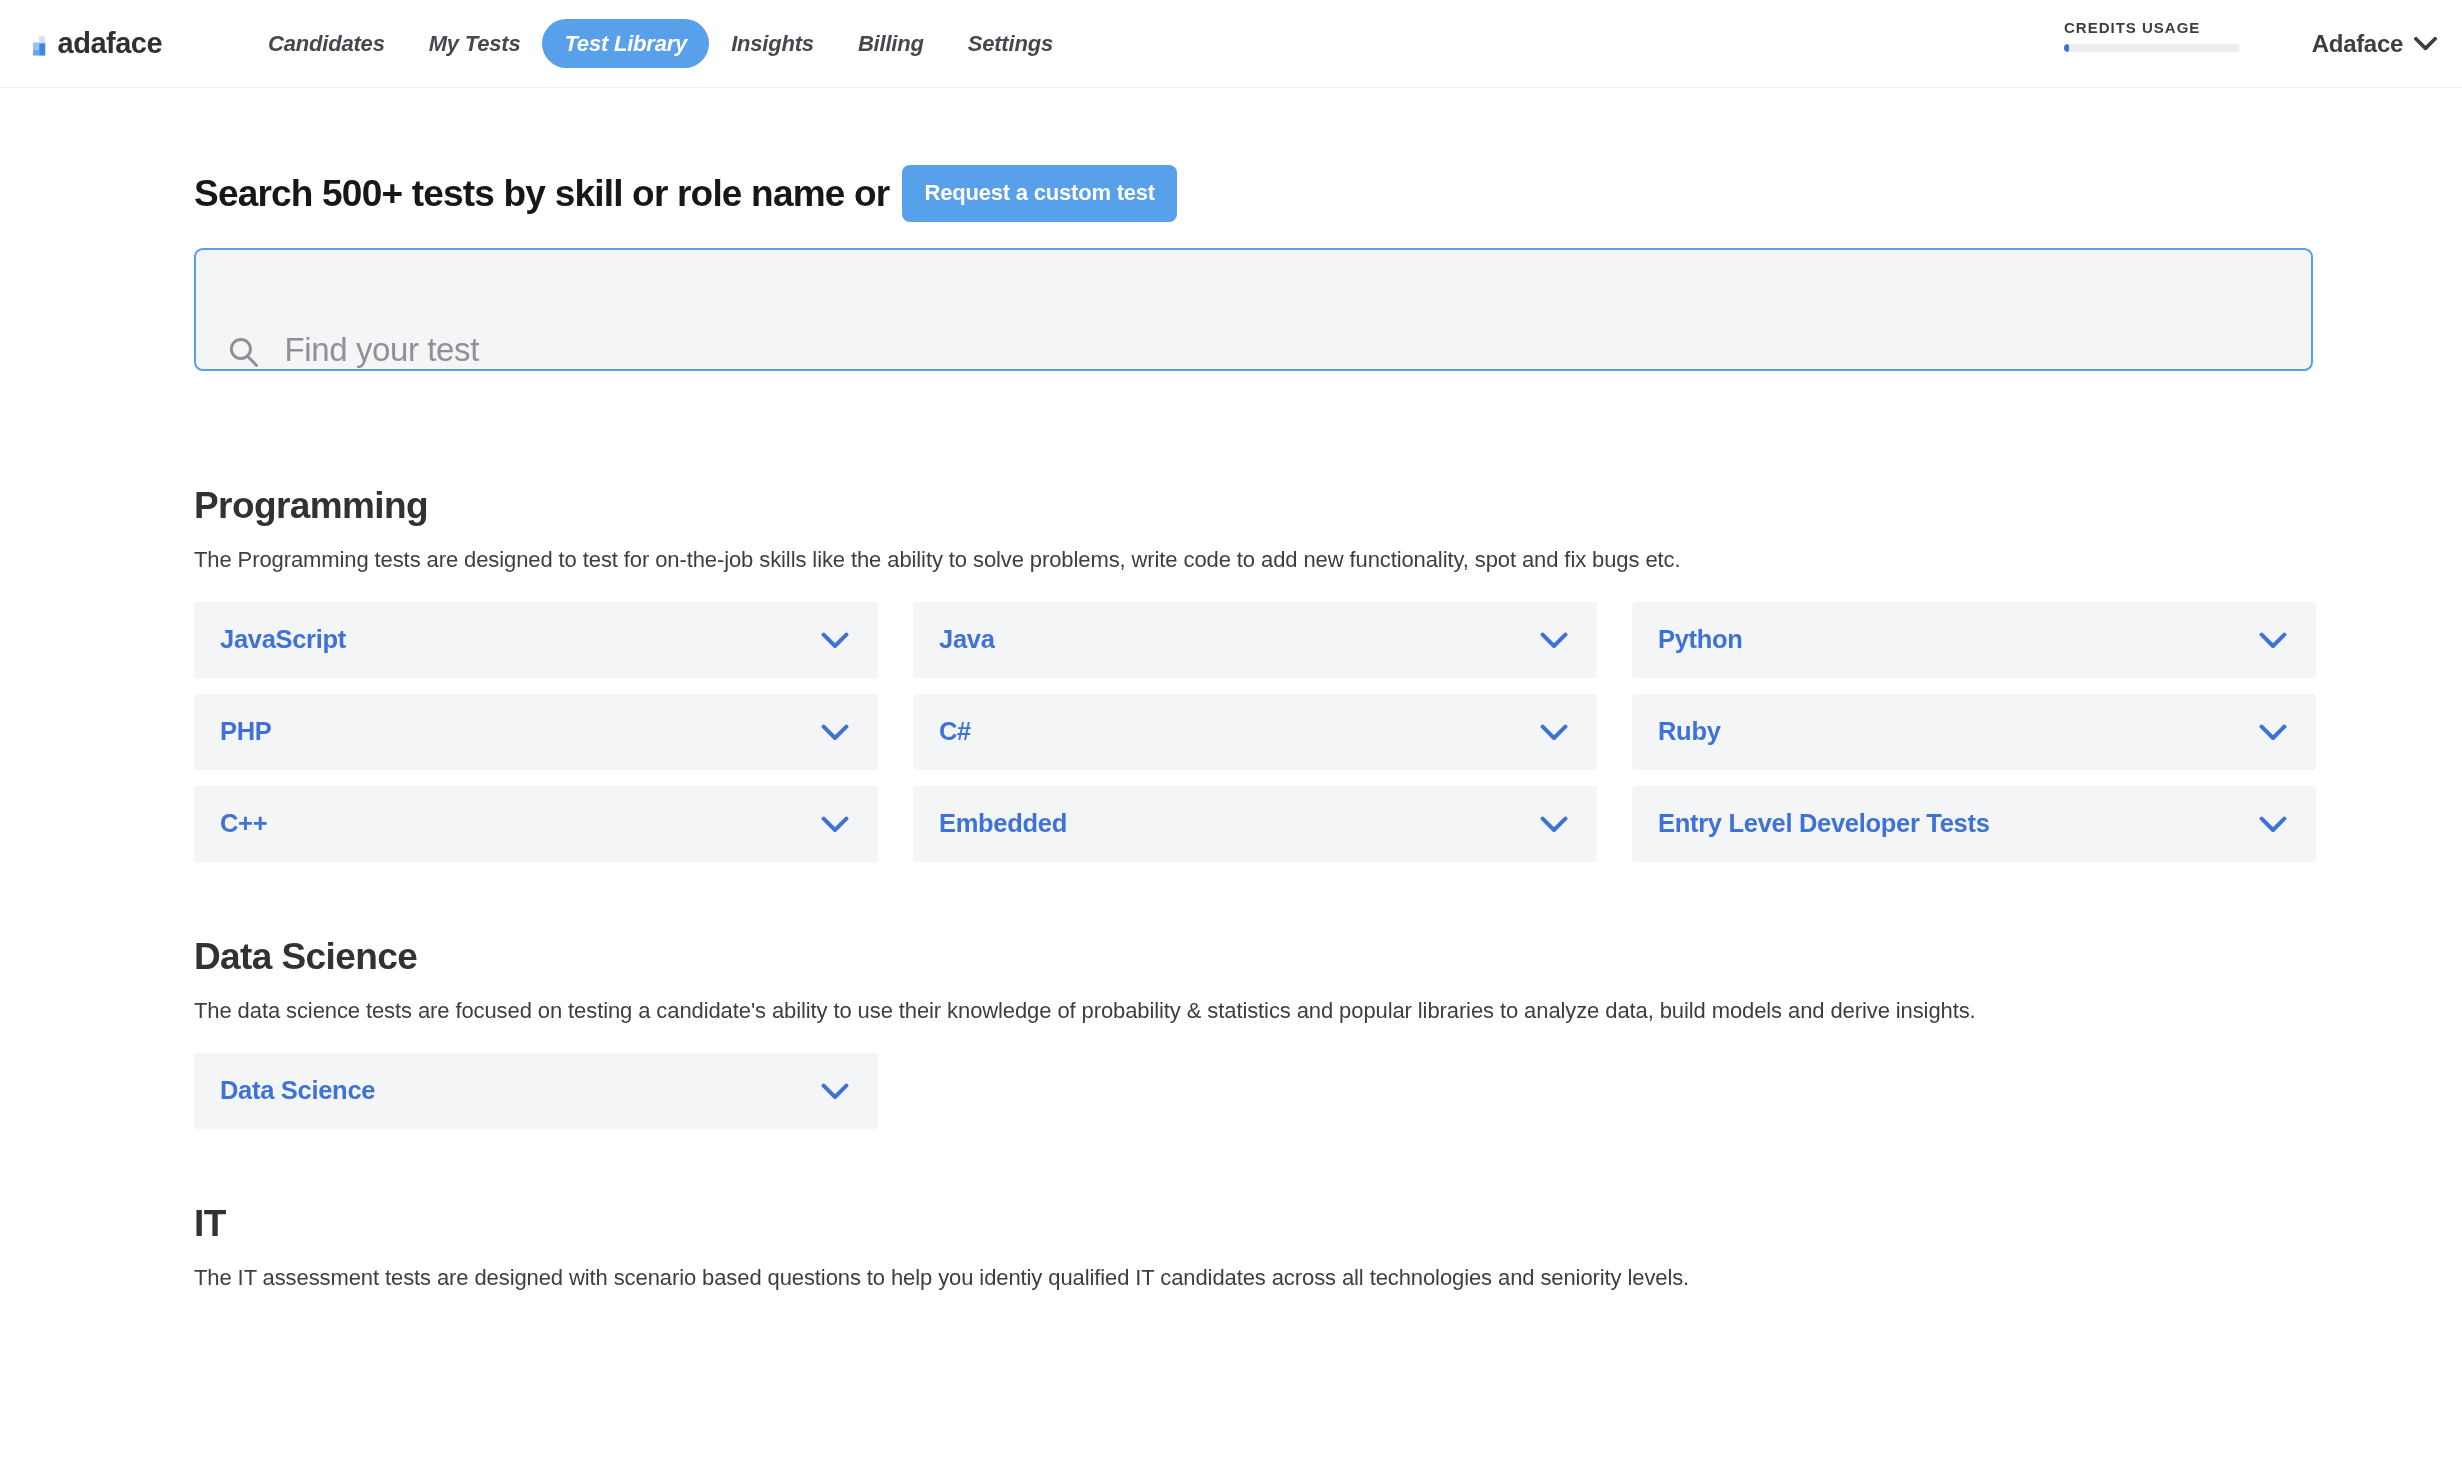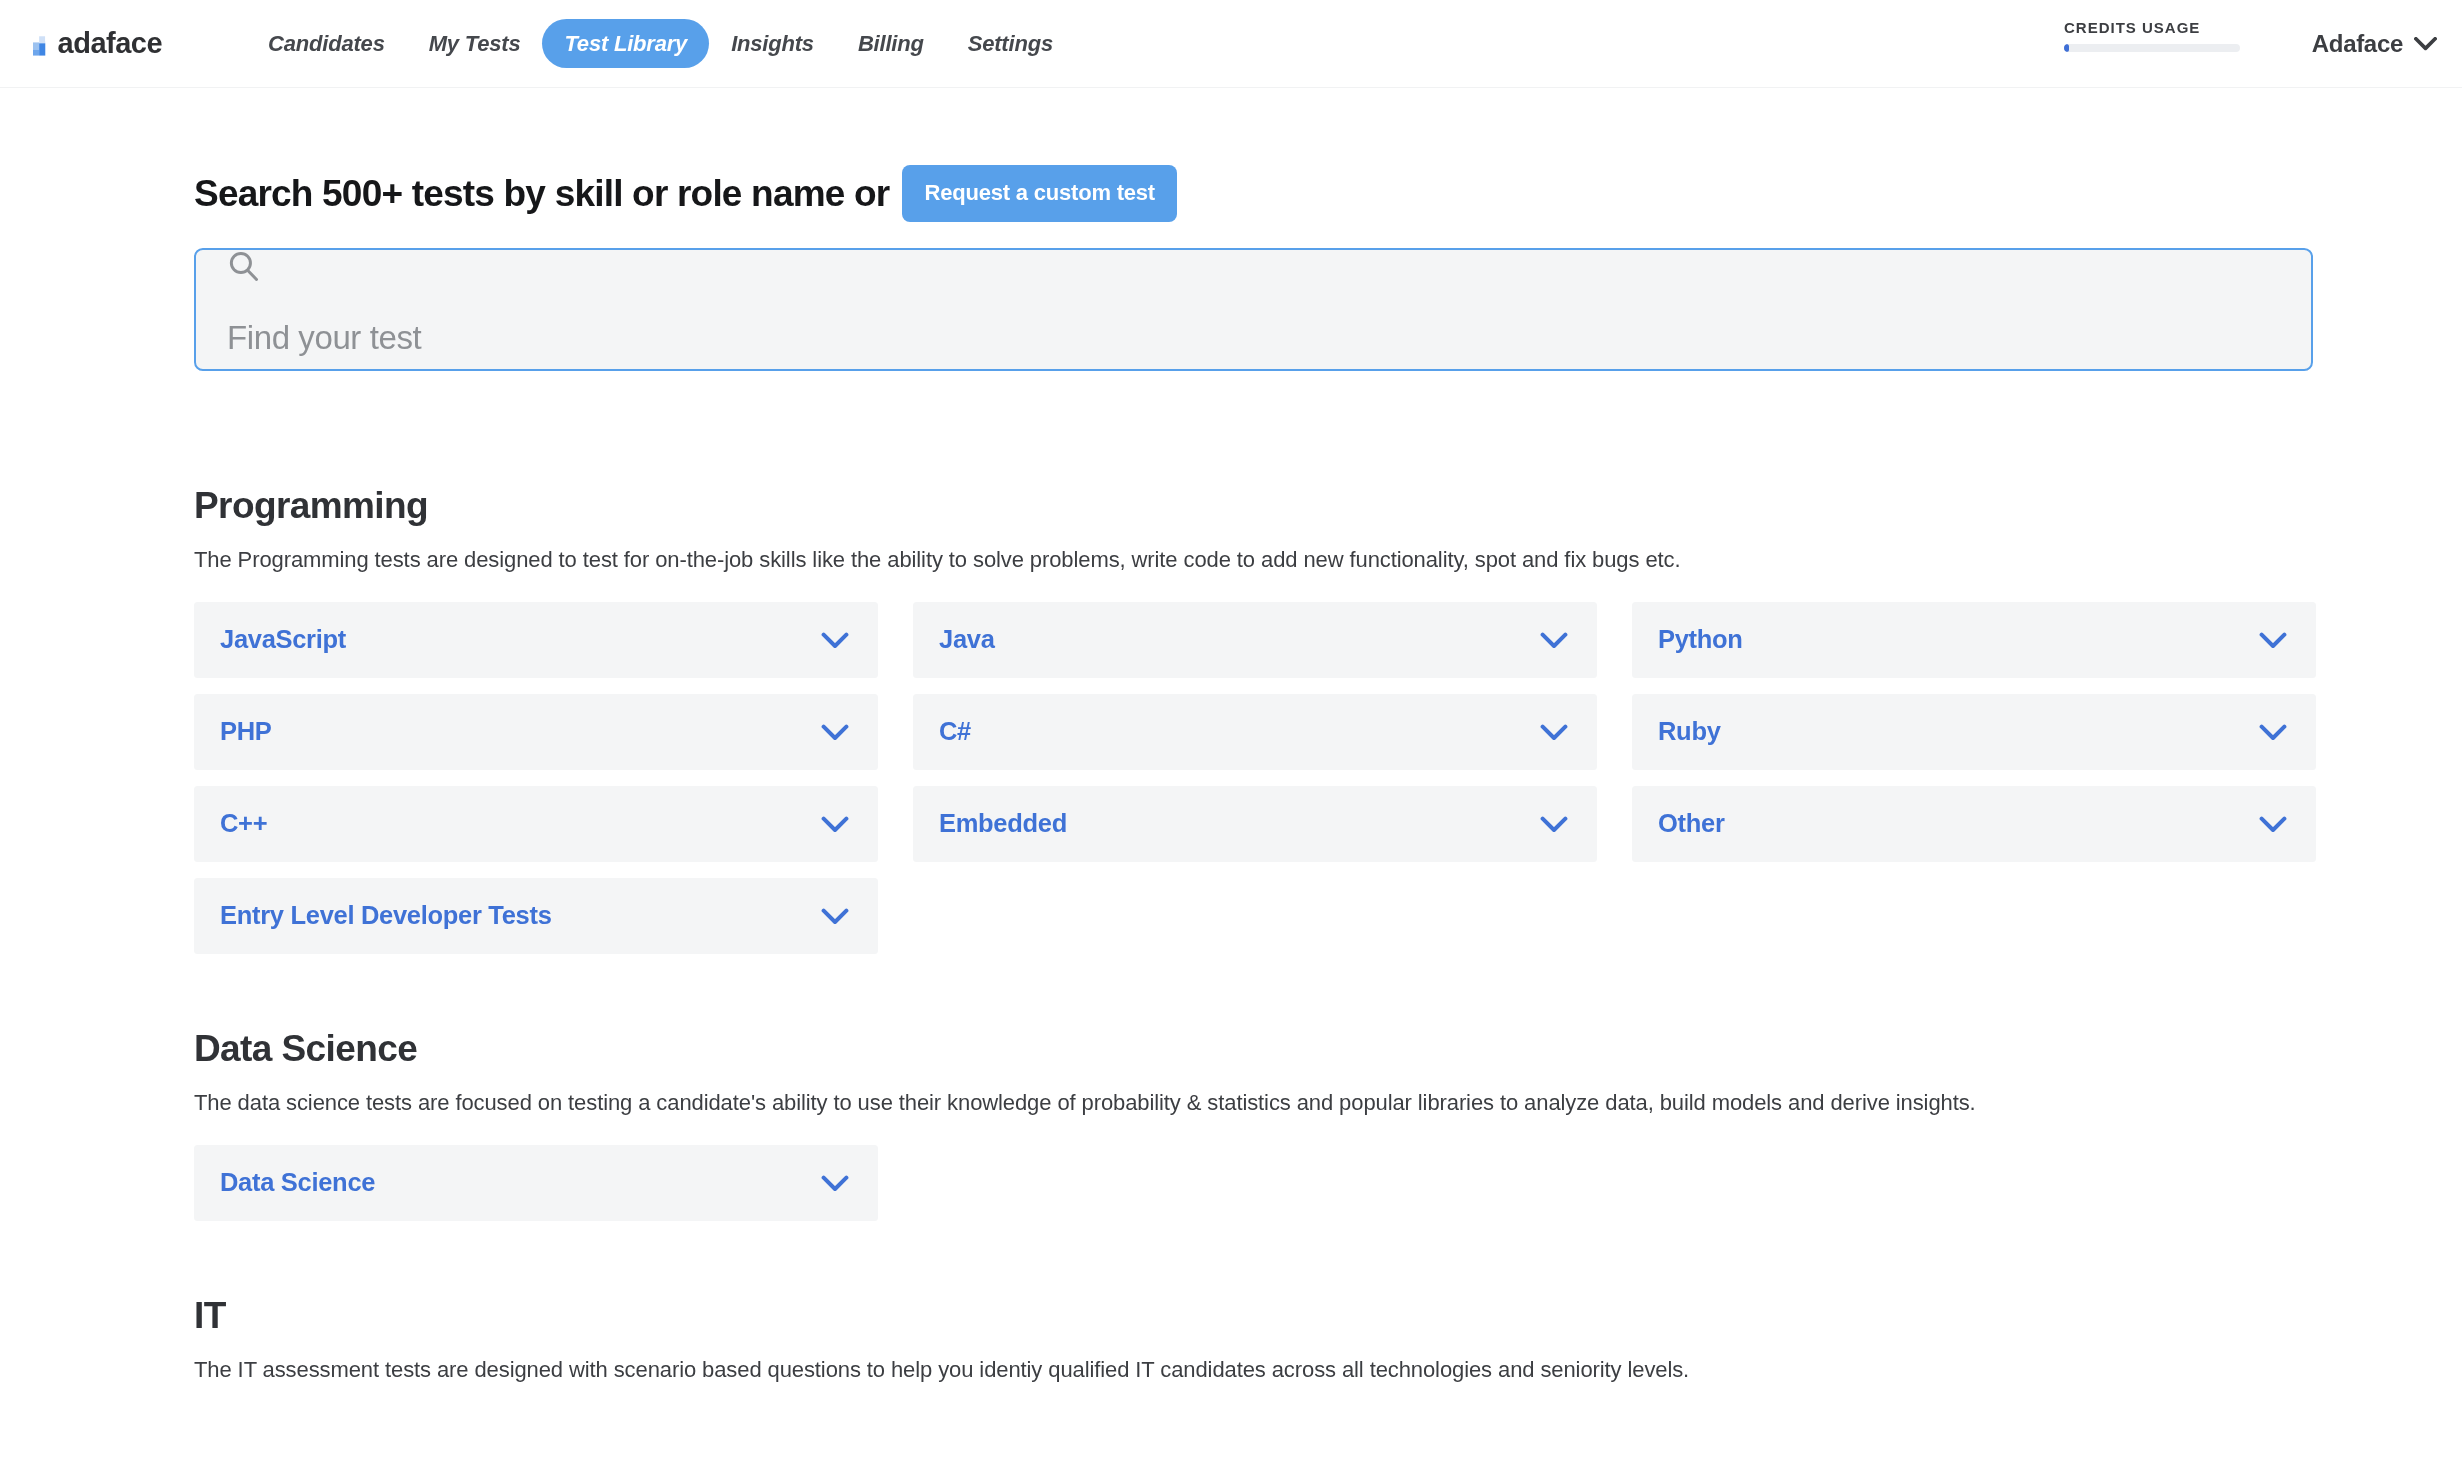--- a/index.html
+++ b/index.html
@@ -152,25 +152,24 @@
     white-space: nowrap;
   }
 
   .search-box {
     margin-top: 26px;
     height: 123px;
     background: #f4f5f6;
     border: 2.6px solid #58a0ea;
     border-radius: 8.8px;
     display: flex;
-    align-items: flex-start;
+    align-items: flex-end;
     padding: 0 31px;
     gap: 24.6px;
     cursor: text;
-    flex-direction: column;
   }
   .search-icon { display: block; width: 33px; height: 33px; flex: none; }
   .search-input {
     flex: 1;
     border: none;
     outline: none;
     background: transparent;
     font-family: "Liberation Sans", sans-serif;
     font-size: 33px;
     color: #2f3033;
@@ -360,28 +359,20 @@
 
         <div class="acc-item">
           <span class="acc-label">Embedded</span>
           <span>
             <svg class="chev-blue" viewBox="0 0 32 19">
                 <path d="M3 3 L16 16 L29 3" fill="none" stroke="#3f72d6" stroke-width="4.6" stroke-linecap="round" stroke-linejoin="round"></path>
               </svg>
           </span>
         </div>
 
-        <div class="acc-item">
-          <span class="acc-label">Other</span>
-          <span>
-            <svg class="chev-blue" viewBox="0 0 32 19">
-                <path d="M3 3 L16 16 L29 3" fill="none" stroke="#3f72d6" stroke-width="4.6" stroke-linecap="round" stroke-linejoin="round"></path>
-              </svg>
-          </span>
-        </div>
 
         <div class="acc-item">
           <span class="acc-label">Entry Level Developer Tests</span>
           <span>
             <svg class="chev-blue" viewBox="0 0 32 19">
                 <path d="M3 3 L16 16 L29 3" fill="none" stroke="#3f72d6" stroke-width="4.6" stroke-linecap="round" stroke-linejoin="round"></path>
               </svg>
           </span>
         </div>
 

